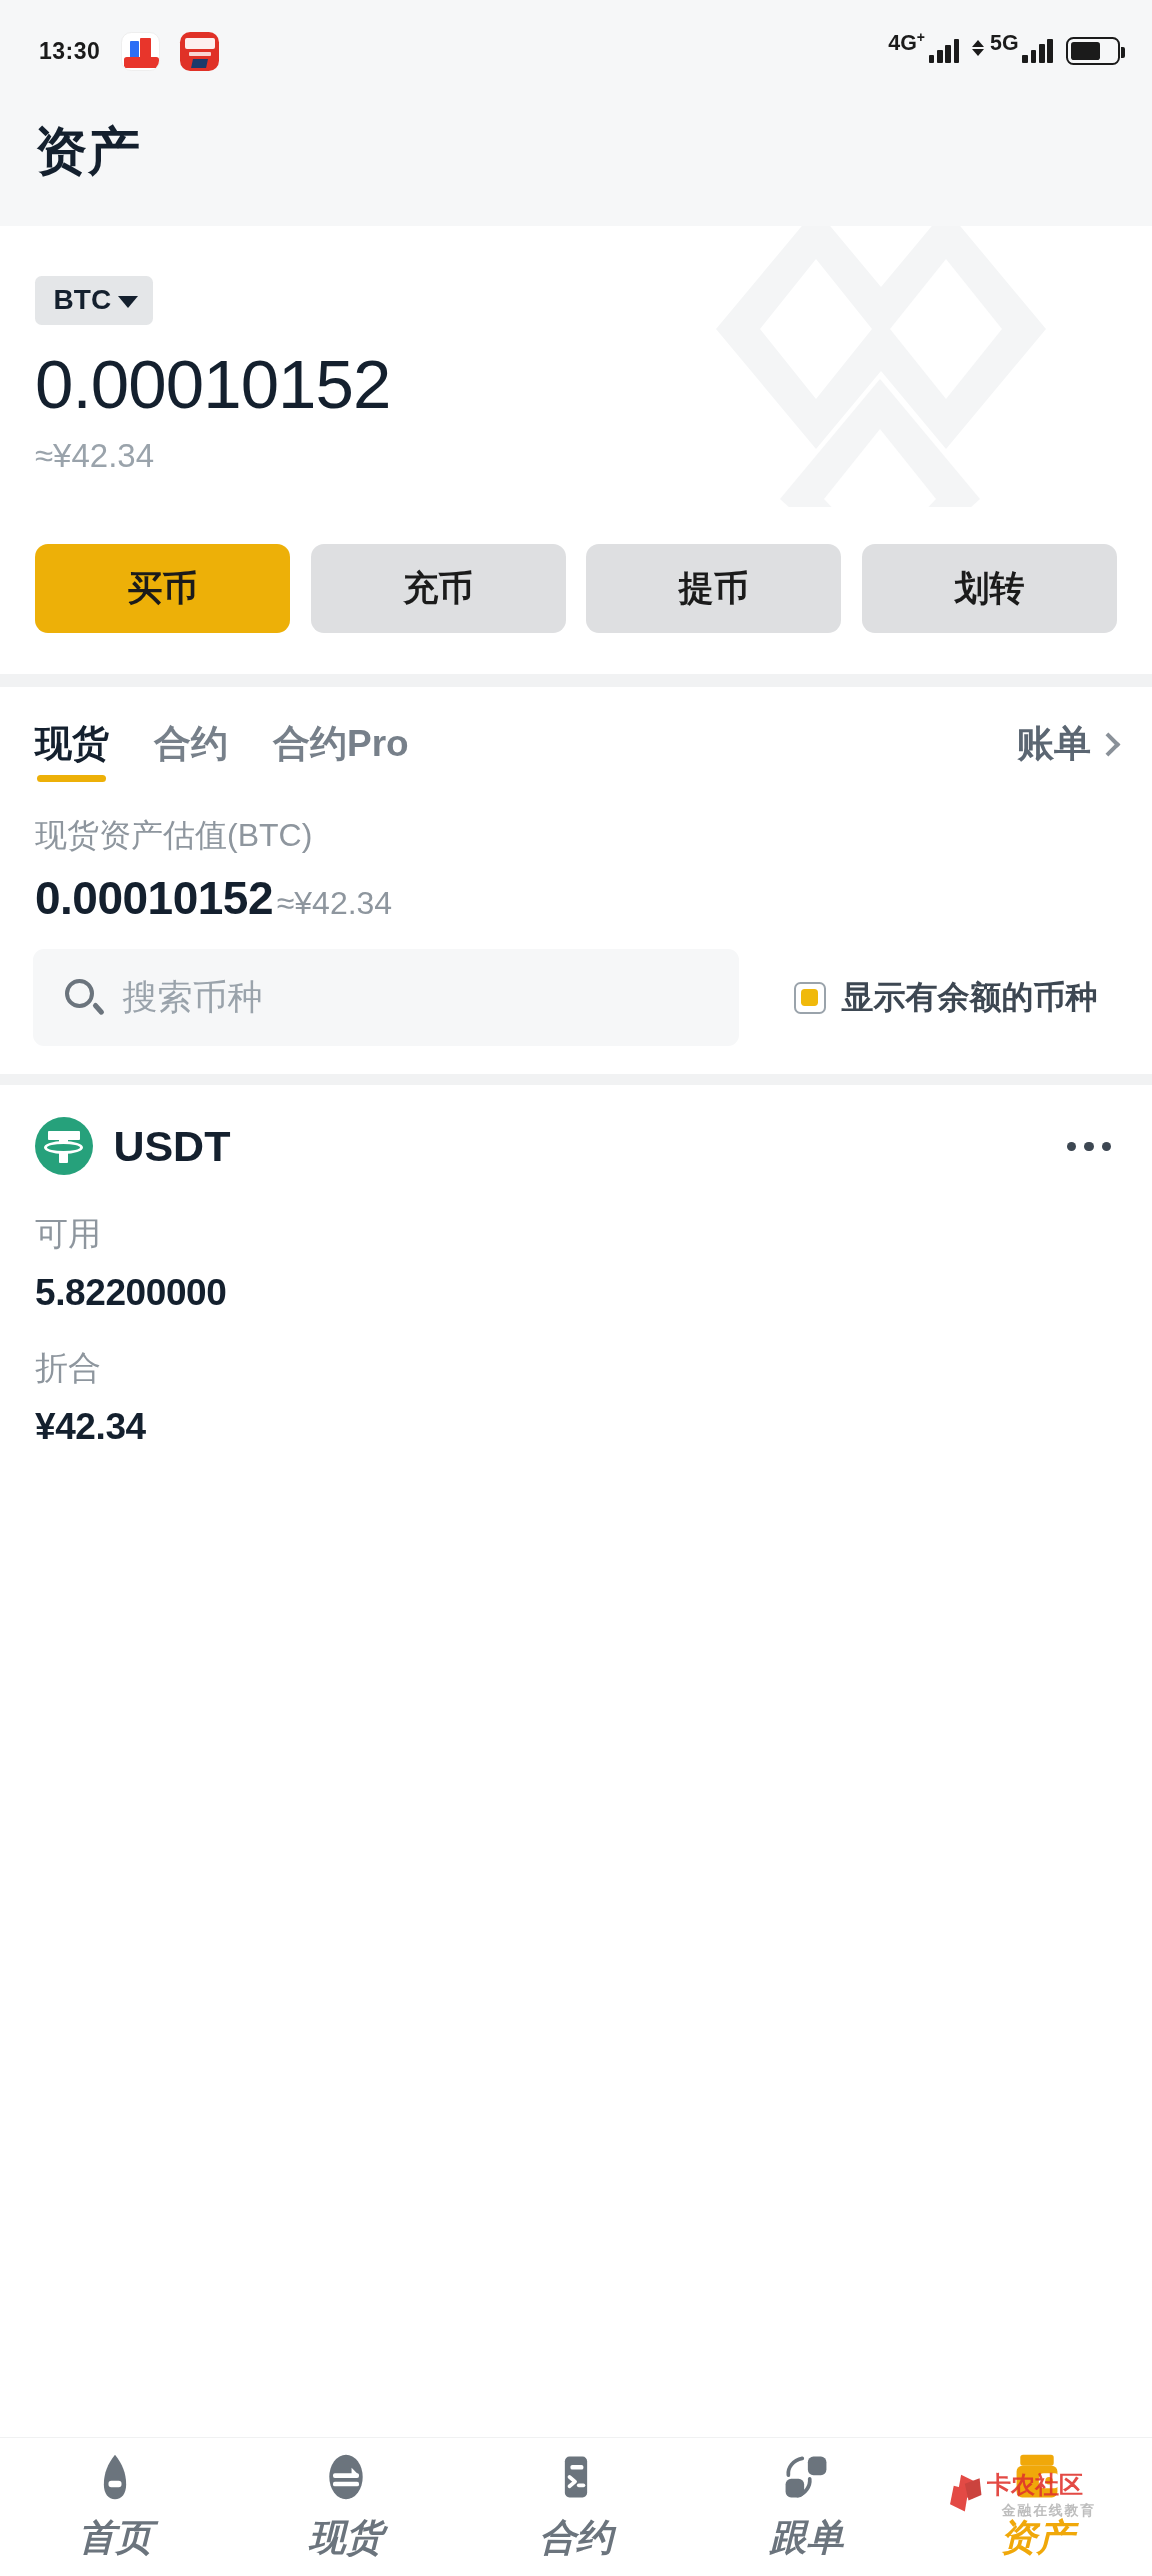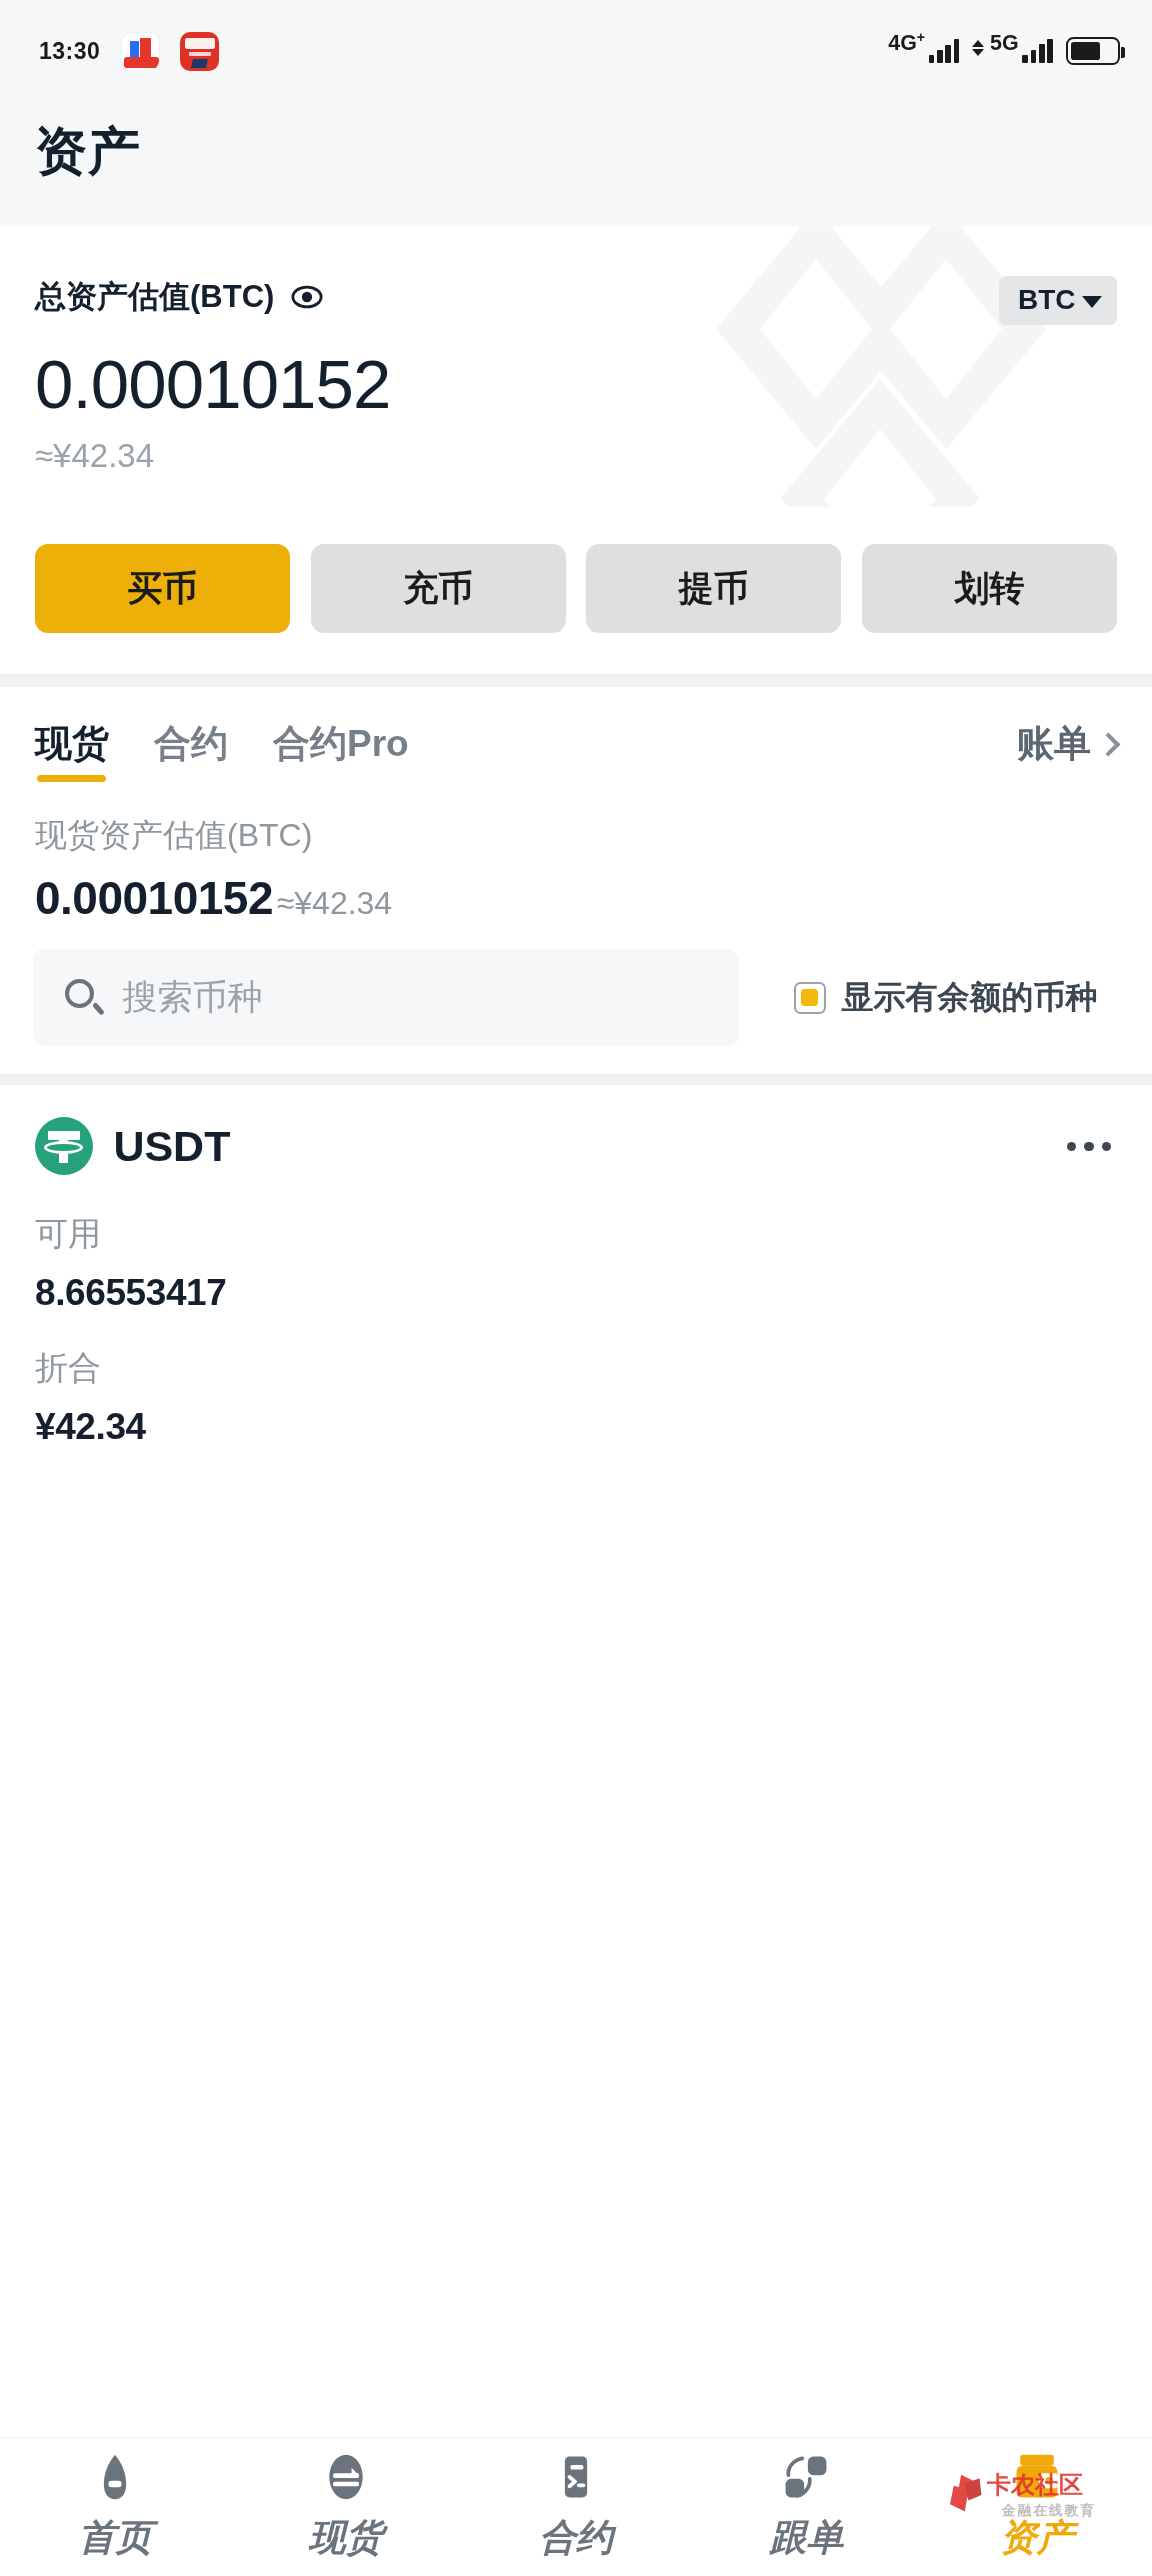--- a/index.html
+++ b/index.html
@@ -226,29 +226,20 @@
       <path d="M92 95 L142 155 L92 200 L42 155 Z"></path>
     </g>
     <g fill="#ffffff">
       <path d="M60 35 L88 70 L60 105 L32 70 Z"></path>
       <path d="M125 35 L153 70 L125 105 L97 70 Z"></path>
       <path d="M92 120 L120 155 L92 185 L64 155 Z"></path>
     </g>
   </svg>
 
   <div class="assets-top">
-    <div class="assets-label-row">
-      <div class="assets-label">总资产估值(BTC)</div>
-      <span class="eye">
-        <svg viewBox="0 0 34 34" width="32" height="32">
-          <ellipse cx="17" cy="17" rx="15" ry="10.5" fill="none" stroke="#14202e" stroke-width="3"></ellipse>
-          <circle cx="17" cy="17" r="5.5" fill="#14202e"></circle>
-        </svg>
-      </span>
-    </div>
     <div class="btc-sel">
       <span>BTC</span>
       <span class="caret"></span>
     </div>
   </div>
 
   <div class="assets-value">0.00010152</div>
   <div class="assets-fiat">≈¥42.34</div>
 </div>
 
@@ -312,21 +303,21 @@
     <div class="dots">
         <i></i>
         <i></i>
         <i></i>
       </div>
   </div>
 
   <div class="coin-grid">
     <div class="cell half">
       <div class="cell-label">可用</div>
-      <div class="cell-value">8.66553417</div>
+      <div class="cell-value">5.82200000</div>
     </div>
   </div>
 
   <div class="coin-grid coin-grid2">
     <div class="cell half">
       <div class="cell-label">折合</div>
       <div class="cell-value">¥42.34</div>
     </div>
   </div>
 </div>

